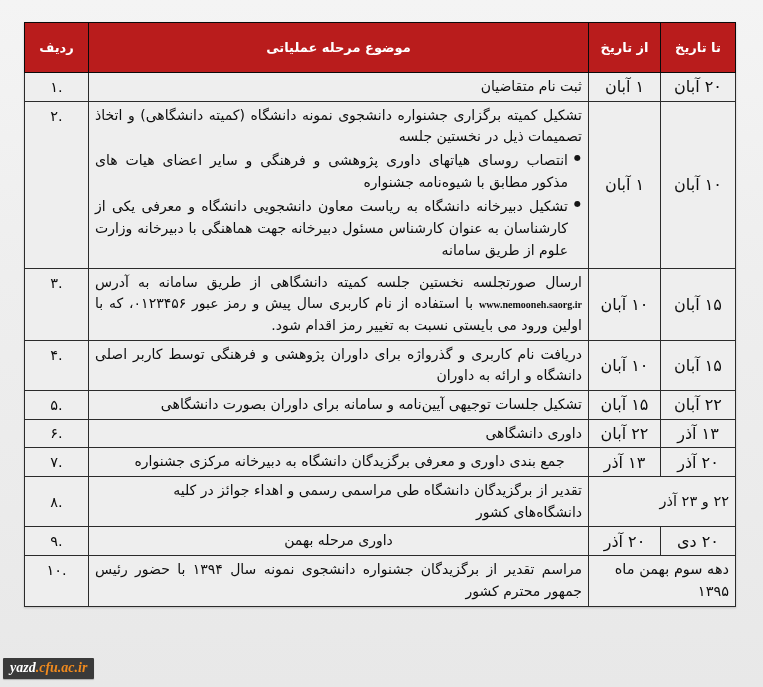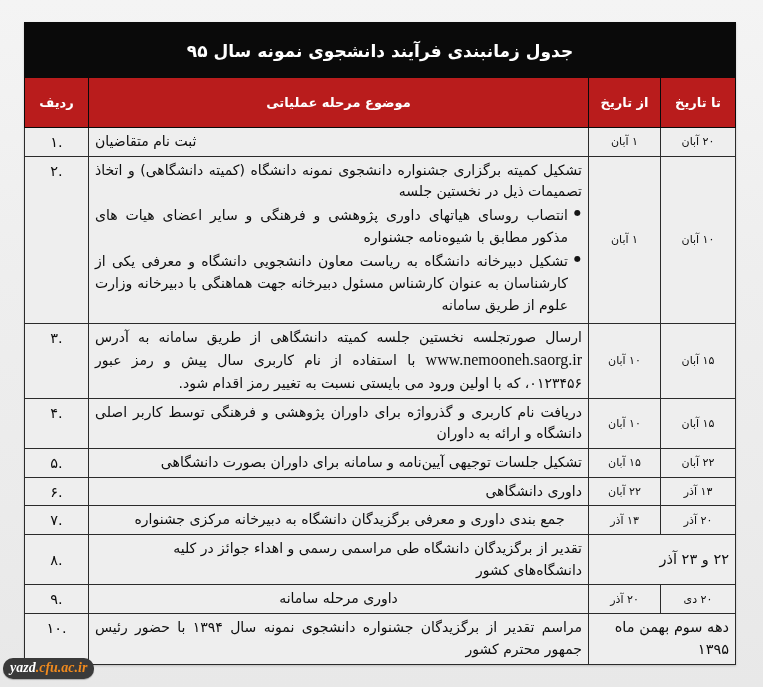--- a/index.html
+++ b/index.html
@@ -73,30 +73,30 @@
 
   
   col.c-to     { width: 75px; }
   col.c-from   { width: 72px; }
   col.c-topic  { width: 500px; }
   col.c-num    { width: 64px; }
 
   
   td.date {
     text-align: center;
-    font-size: 11px;
+    font-size: 16px;
     white-space: nowrap;
   }
   td.num {
     text-align: center;
     font-size: 14.5px;
     direction: ltr;
   }
   td.topic {
-    text-align: left;
+    text-align: right;
     font-size: 14px;
     line-height: 1.55;
     padding: 4px 8px 4px 8px;
   }
   td.topic.justify {
     text-align: justify;
     text-align-last: right;
     margin-top: 35px;
   }
   td.date.merged {
@@ -128,58 +128,56 @@
     top: 0;
     font-size: 8px;
     line-height: 1.95;
     color: #141414;
   }
   .url {
     direction: ltr;
     unicode-bidi: embed;
     display: inline-block;
     font-family: "Liberation Serif", "DejaVu Serif", serif;
-    font-size: 16px;
+    font-size: 10px;
+    font-weight: bold;
   }
 
   
   #watermark {
     position: absolute;
     left: 3px;
     bottom: 8px;
     background: #3a3a3a;
     padding: 2px 7px 3px 7px;
     font-family: "Liberation Serif", "DejaVu Serif", serif;
     font-style: italic;
     font-weight: bold;
     font-size: 14px;
     direction: ltr;
-    border-radius: 10px;
+    border-radius: 1px;
     box-shadow: 0 1px 1px rgba(0,0,0,0.25);
   }
   #watermark .wm-a { color: #ffffff; }
   #watermark .wm-b { color: #f08a1e; }
 </style>
 </head>
 <body>
 
 <div id="page"></div>
 
 <div id="table-wrap">
   <table class="schedule">
     <colgroup>
       <col class="c-to">
       <col class="c-from">
       <col class="c-topic">
       <col class="c-num">
     </colgroup>
     <tbody>
-      <tr class="title-row">
-        <td colspan="4">جدول زمانبندی فرآیند دانشجوی نمونه سال ۹۵</td>
-      </tr>
       <tr class="head-row">
         <th>تا تاریخ</th>
         <th>از تاریخ</th>
         <th>موضوع مرحله عملیاتی</th>
         <th>ردیف</th>
       </tr>
 
       <tr>
         <td class="date">۲۰ آبان</td>
         <td class="date">۱ آبان</td>
@@ -239,21 +237,21 @@
 
       <tr>
         <td class="date merged" colspan="2">۲۲ و ۲۳ آذر</td>
         <td class="topic" style="text-align:right;padding-left:33px;">تقدیر از برگزیدگان دانشگاه طی مراسمی رسمی و اهداء جوائز در کلیه دانشگاه‌های کشور</td>
         <td class="num">۸.</td>
       </tr>
 
       <tr>
         <td class="date">۲۰ دی</td>
         <td class="date">۲۰ آذر</td>
-        <td class="topic" style="text-align:center;">داوری مرحله سامانه</td>
+        <td class="topic" style="text-align:center;">داوری مرحله بهمن</td>
         <td class="num">۹.</td>
       </tr>
 
       <tr>
         <td class="date merged" colspan="2">دهه سوم بهمن ماه ۱۳۹۵</td>
         <td class="topic justify" style="vertical-align:top;">مراسم تقدیر از برگزیدگان جشنواره  دانشجوی نمونه سال ۱۳۹۴ با حضور رئیس جمهور محترم کشور</td>
         <td class="num" style="vertical-align:top;padding-top:6px;">۱۰.</td>
       </tr>
     </tbody>
   </table>

